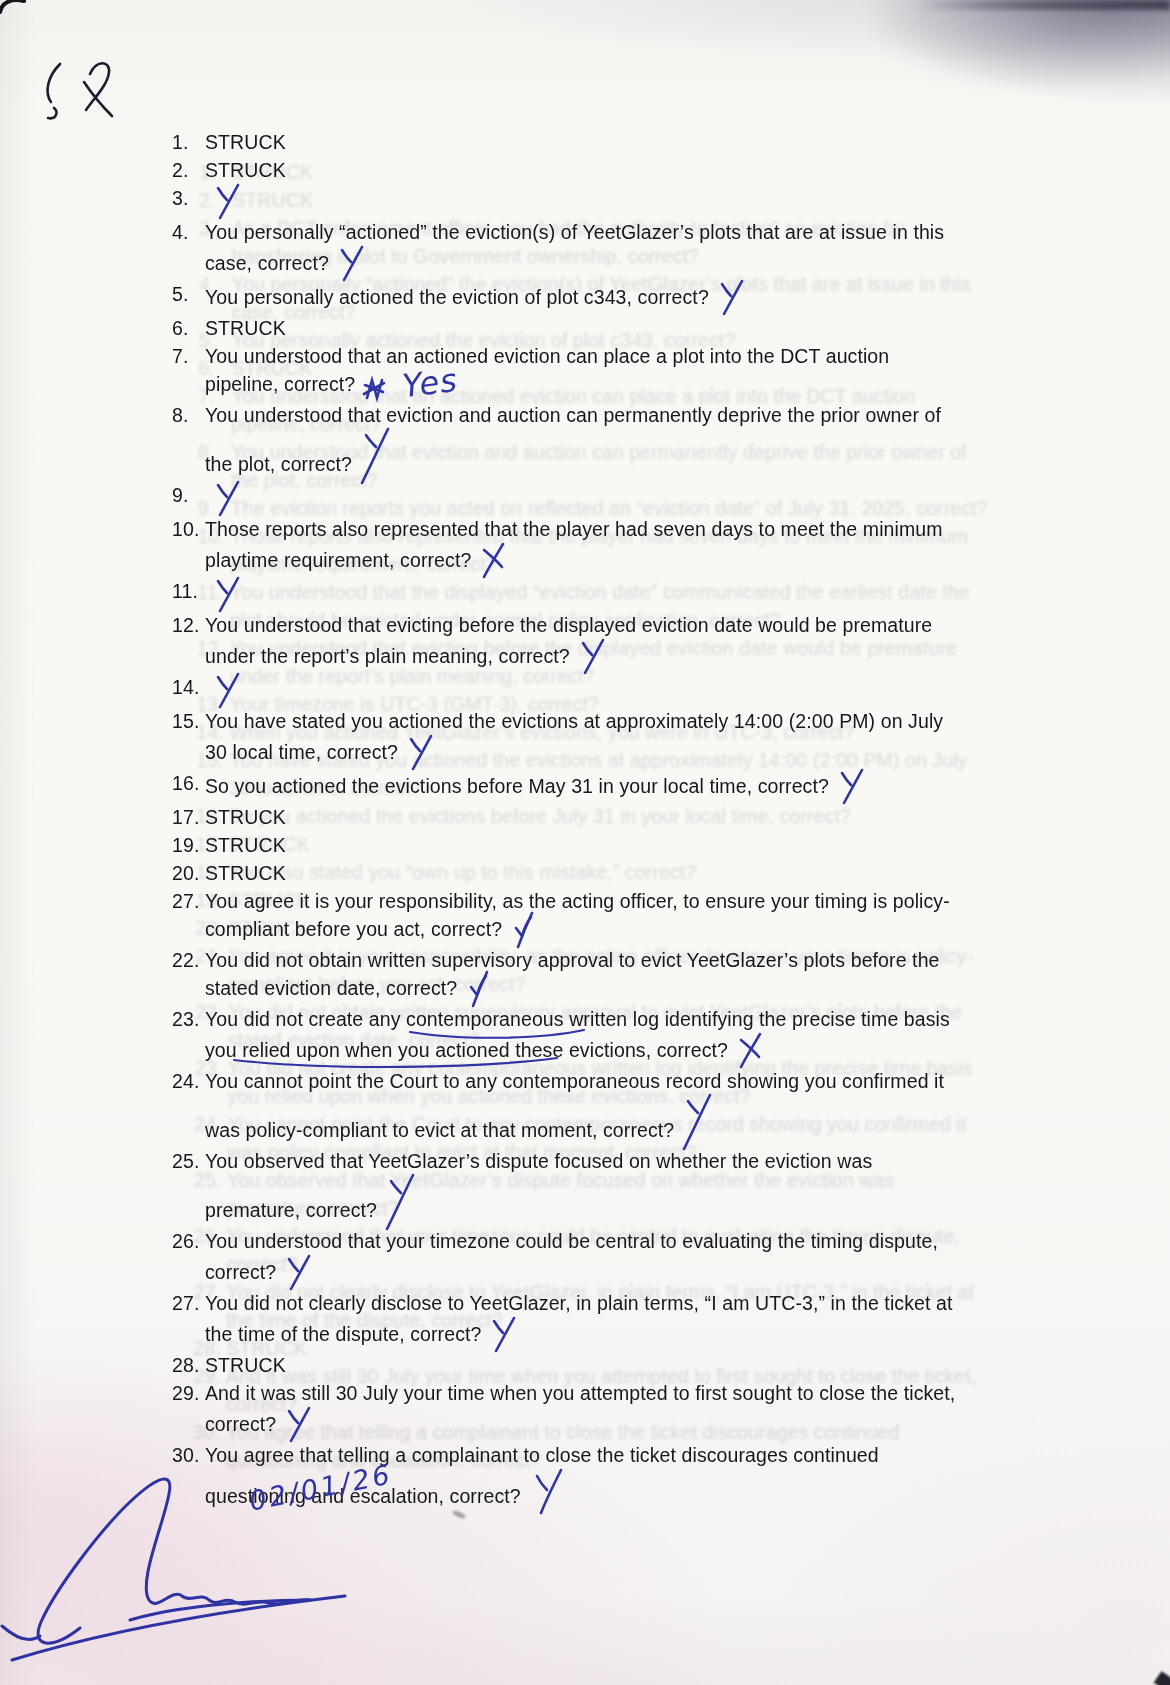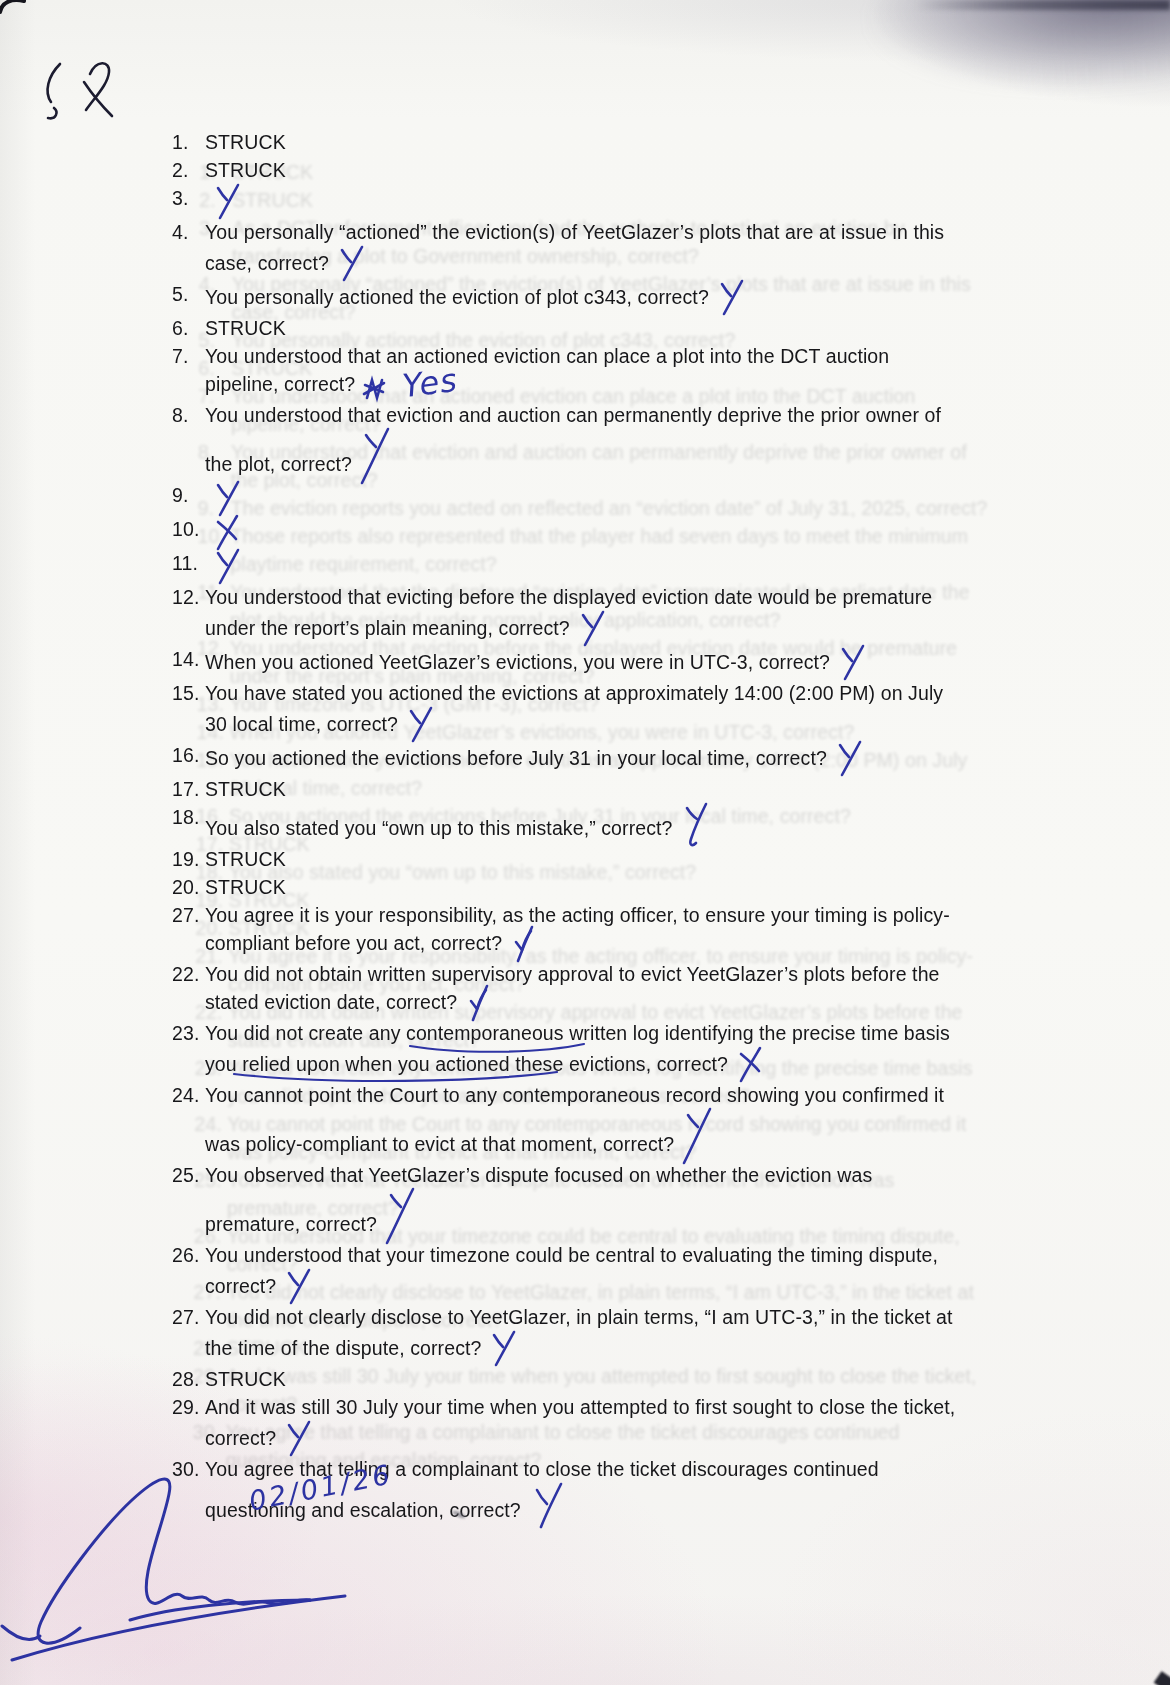--- a/index.html
+++ b/index.html
@@ -132,49 +132,45 @@
           <path d="M1,8 L19,15"></path>
         </svg><span class="yes-annot">Yes</span></li>
       <li><span class="qnum">8.</span><span class="qtext">You understood that eviction and auction can permanently deprive the prior owner of the plot, correct?</span><svg class="mark mark-ylong" width="30" height="52" viewBox="0 0 30 52">
           <path d="M5,6 C8,11 12,15 15,18"></path>
           <path d="M27,0 C19,16 9,38 1,54"></path>
         </svg></li>
       <li><span class="qnum">9.</span><svg class="mark mark-y" width="26" height="34" viewBox="0 0 26 34">
           <path d="M4,4 C7,9 10,13 13,16"></path>
           <path d="M24,1 C18,12 11,25 6,34"></path>
         </svg></li>
-      <li><span class="qnum">10.</span><svg class="mark mark-x" width="26" height="34" viewBox="0 0 26 34">
+      <li><span class="qnum">10.</span><span class="qtext">Those reports also represented that the player had seven days to meet the minimum playtime requirement, correct?</span><svg class="mark mark-x" width="26" height="34" viewBox="0 0 26 34">
           <path d="M23,1 C17,11 9,24 4,34"></path>
           <path d="M4,7 C10,12 17,18 22,24"></path>
         </svg></li>
       <li><span class="qnum">11.</span><svg class="mark mark-y" width="26" height="34" viewBox="0 0 26 34">
           <path d="M4,4 C7,9 10,13 13,16"></path>
           <path d="M24,1 C18,12 11,25 6,34"></path>
         </svg></li>
       <li><span class="qnum">12.</span><span class="qtext">You understood that evicting before the displayed eviction date would be premature under the report’s plain meaning, correct?</span><svg class="mark mark-y" width="26" height="34" viewBox="0 0 26 34">
           <path d="M4,4 C7,9 10,13 13,16"></path>
           <path d="M24,1 C18,12 11,25 6,34"></path>
         </svg></li>
-      <li><span class="qnum">14.</span><span class="qtext">When you actioned YeetGlazer’s evictions, you were in UTC-3, correct?</span><svg class="mark mark-y" width="26" height="34" viewBox="0 0 26 34">
+      <li><span class="qnum">14.</span><svg class="mark mark-y" width="26" height="34" viewBox="0 0 26 34">
           <path d="M4,4 C7,9 10,13 13,16"></path>
           <path d="M24,1 C18,12 11,25 6,34"></path>
         </svg></li>
       <li><span class="qnum">15.</span><span class="qtext">You have stated you actioned the evictions at approximately 14:00 (2:00 PM) on July 30 local time, correct?</span><svg class="mark mark-y" width="26" height="34" viewBox="0 0 26 34">
           <path d="M4,4 C7,9 10,13 13,16"></path>
           <path d="M24,1 C18,12 11,25 6,34"></path>
         </svg></li>
-      <li><span class="qnum">16.</span><span class="qtext">So you actioned the evictions before July 31 in your local time, correct?</span><svg class="mark mark-y" width="26" height="34" viewBox="0 0 26 34">
+      <li><span class="qnum">16.</span><span class="qtext">So you actioned the evictions before May 31 in your local time, correct?</span><svg class="mark mark-y" width="26" height="34" viewBox="0 0 26 34">
           <path d="M4,4 C7,9 10,13 13,16"></path>
           <path d="M24,1 C18,12 11,25 6,34"></path>
         </svg></li>
       <li><span class="qnum">17.</span><span class="qtext">STRUCK</span></li>
-      <li><span class="qnum">18.</span><span class="qtext">You also stated you “own up to this mistake,” correct?</span><svg class="mark mark-ycurl" width="28" height="42" viewBox="0 0 28 42">
-          <path d="M5,5 C8,10 12,14 15,16"></path>
-          <path d="M24,1 C18,13 12,27 9,36 C7,42 10,44 14,40"></path>
-        </svg></li>
       <li><span class="qnum">19.</span><span class="qtext">STRUCK</span></li>
       <li><span class="qnum">20.</span><span class="qtext">STRUCK</span></li>
       <li><span class="qnum">27.</span><span class="qtext">You agree it is your responsibility, as the acting officer, to ensure your timing is policy-compliant before you act, correct?</span><svg class="mark mark-v" width="26" height="30" viewBox="0 0 26 30">
           <path d="M5,12 C8,16 10,19 11,20 C13,13 16,6 20,1"></path>
           <path d="M21,-3 C16,8 11,20 7,31"></path>
         </svg></li>
       <li><span class="qnum">22.</span><span class="qtext">You did not obtain written supervisory approval to evict YeetGlazer’s plots before the stated eviction date, correct?</span><svg class="mark mark-v" width="26" height="30" viewBox="0 0 26 30">
           <path d="M5,12 C8,16 10,19 11,20 C13,13 16,6 20,1"></path>
           <path d="M21,-3 C16,8 11,20 7,31"></path>
         </svg></li>

